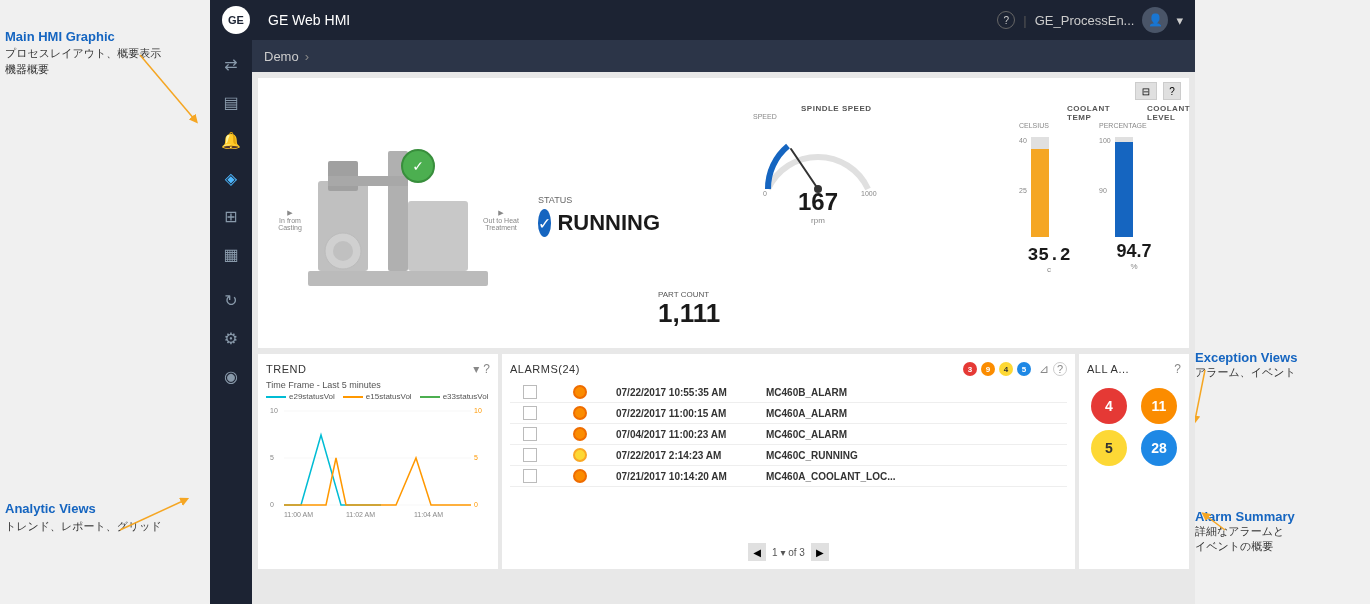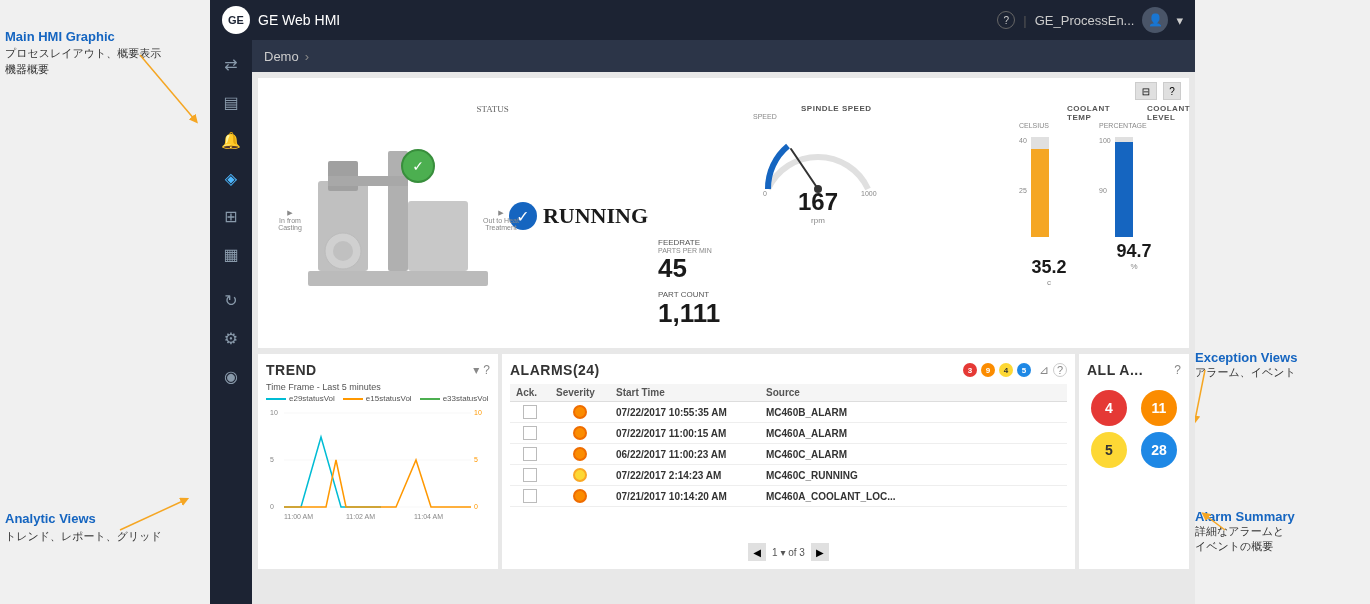--- a/index.html
+++ b/index.html
@@ -40,21 +40,21 @@
       height: 40px;
       display: flex;
       align-items: center;
       justify-content: space-between;
       padding: 0 12px;
       color: white;
     }
     .topbar-left {
       display: flex;
       align-items: center;
-      gap: 8px;
+      gap: 18px;
     }
     .ge-logo {
       width: 28px;
       height: 28px;
       background: white;
       border-radius: 50%;
       display: flex;
       align-items: center;
       justify-content: center;
       font-weight: bold;
@@ -186,24 +186,24 @@
     .machine-svg {
       width: 240px;
       height: 200px;
     }
 
     
     .status-section {
       width: 120px;
       flex-shrink: 0;
       display: flex;
-      justify-content: flex-end;
+      flex-direction: column;
+      justify-content: center;
       padding-bottom: 10px;
       padding-left: 10px;
-      font-family: Liberation Serif, serif;
     }
     .status-label {
       font-size: 9px;
       color: #666;
       text-transform: uppercase;
       margin-bottom: 4px;
     }
     .status-running {
       display: flex;
       align-items: center;
@@ -295,22 +295,22 @@
       flex-direction: column;
       padding: 8px;
     }
     .panel-header {
       display: flex;
       align-items: center;
       justify-content: space-between;
       margin-bottom: 4px;
     }
     .panel-title {
-      font-size: 14px;
-      font-weight: bold;
+      font-size: 11px;
+      font-weight: normal;
       color: #333;
       text-transform: uppercase;
       letter-spacing: 0.5px;
     }
     .panel-icons {
       display: flex;
       gap: 4px;
       align-items: center;
     }
     .panel-icon-btn {
@@ -486,21 +486,21 @@
   </style>
 </head>
 <body>
 
 <div class="annotation-area">
   <div class="annotation" style="top: 28px; left: 5px;">
     <div class="title">Main HMI Graphic</div>
     <div class="subtitle" style="white-space: pre-line;">プロセスレイアウト、概要表示
 機器概要</div>
   </div>
-  <div class="annotation" style="bottom: 60px; left: 5px;">
+  <div class="annotation" style="bottom: 70px; left: 5px;">
     <div class="title" style="font-size:13px;">Analytic Views</div>
     <div class="subtitle">トレンド、レポート、グリッド</div>
   </div>
 
   <svg style="position:absolute;top:0;left:0;width:100%;height:100%;pointer-events:none;">
 
     <line x1="140" y1="55" x2="195" y2="120" stroke="#f5a623" stroke-width="1.5" marker-end="url(#arr)"></line>
 
     <line x1="120" y1="530" x2="185" y2="500" stroke="#f5a623" stroke-width="1.5" marker-end="url(#arr)"></line>
     <defs>
@@ -593,25 +593,20 @@
           <div class="status-section">
             <div class="status-label">STATUS</div>
             <div class="status-running">
               <div class="status-check">✓</div>
               <div class="status-text">RUNNING</div>
             </div>
           </div>
 
           <div class="metrics-section" style="width:100px;justify-content:flex-end;padding-bottom:10px;padding-left:10px;">
             <div class="metric-item">
-              <div class="metric-label">FEEDRATE</div>
-              <div class="metric-sublabel">PARTS PER MIN</div>
-              <div class="metric-value">45</div>
-            </div>
-            <div class="metric-item">
               <div class="metric-label">PART COUNT</div>
               <div class="metric-value">1,111</div>
             </div>
           </div>
 
           <div style="flex:1;display:flex;flex-direction:column;padding:0 5px;">
 
             <div>
               <div class="gauge-title">SPINDLE SPEED</div>
               <div class="gauge-subtitle">SPEED</div>
@@ -640,21 +635,21 @@
             <div style="display:flex;gap:4px;height:100px;margin-top:4px;">
               <div style="display:flex;flex-direction:column;justify-content:space-between;font-size:7px;color:#888;">
                 <span>40</span>
                 <span>25</span>
                 <span></span>
               </div>
               <div style="width:18px;height:100px;background:#e0e0e0;position:relative;">
                 <div style="position:absolute;bottom:0;left:0;right:0;height:88%;background:#f5a623;"></div>
               </div>
             </div>
-            <div style="font-size:18px;font-weight:bold;color:#1a1a1a;text-align:center;margin-top:20px;">35.2</div>
+            <div style="font-size:18px;font-weight:bold;color:#1a1a1a;text-align:center;margin-top:8px;font-family:Liberation Mono, monospace;">35.2</div>
             <div style="font-size:8px;color:#888;text-align:center;">c</div>
           </div>
 
           <div style="display:flex;flex-direction:column;padding:0 10px;width:90px;">
             <div class="gauge-title">COOLANT LEVEL</div>
             <div class="gauge-subtitle">PERCENTAGE</div>
             <div style="display:flex;gap:4px;height:100px;margin-top:4px;">
               <div style="display:flex;flex-direction:column;justify-content:space-between;font-size:7px;color:#888;">
                 <span>100</span>
                 <span>90</span>
@@ -735,26 +730,20 @@
                 <div class="badge-dot badge-yellow">4</div>
               </div>
               <div class="badge">
                 <div class="badge-dot badge-blue">5</div>
               </div>
               <span style="font-size:12px;color:#888;cursor:pointer;margin-left:4px;">⊿</span>
               <span style="font-size:11px;color:#888;cursor:pointer;border:1px solid #ccc;border-radius:50%;width:14px;height:14px;display:flex;align-items:center;justify-content:center;">?</span>
             </div>
           </div>
           <div class="alarms-table">
-            <div class="alarms-table-header">
-              <div class="alarm-col-ack">Ack.</div>
-              <div class="alarm-col-sev">Severity</div>
-              <div class="alarm-col-time">Start Time</div>
-              <div class="alarm-col-src">Source</div>
-            </div>
 
             <div class="alarm-row">
               <div class="alarm-col-ack">
                   <div class="alarm-checkbox"></div>
                 </div>
               <div class="alarm-col-sev">
                   <div class="alarm-severity-dot sev-orange" style="background:#fb8c00;width:14px;height:14px;border-radius:50%;margin:0 auto;border:2px solid #ef6c00;"></div>
                 </div>
               <div class="alarm-col-time"><span class="alarm-time-text">07/22/2017 10:55:35 AM</span></div>
               <div class="alarm-col-src"><span class="alarm-src-text">MC460B_ALARM</span></div>
@@ -771,21 +760,21 @@
               <div class="alarm-col-src"><span class="alarm-src-text">MC460A_ALARM</span></div>
             </div>
 
             <div class="alarm-row">
               <div class="alarm-col-ack">
                   <div class="alarm-checkbox"></div>
                 </div>
               <div class="alarm-col-sev">
                   <div class="alarm-severity-dot" style="background:#fb8c00;width:14px;height:14px;border-radius:50%;margin:0 auto;border:2px solid #ef6c00;"></div>
                 </div>
-              <div class="alarm-col-time"><span class="alarm-time-text">06/22/2017 11:00:23 AM</span></div>
+              <div class="alarm-col-time"><span class="alarm-time-text">07/04/2017 11:00:23 AM</span></div>
               <div class="alarm-col-src"><span class="alarm-src-text">MC460C_ALARM</span></div>
             </div>
 
             <div class="alarm-row">
               <div class="alarm-col-ack">
                   <div class="alarm-checkbox"></div>
                 </div>
               <div class="alarm-col-sev">
                   <div class="alarm-severity-dot" style="background:#fdd835;width:14px;height:14px;border-radius:50%;margin:0 auto;border:2px solid #f9a825;"></div>
                 </div>

